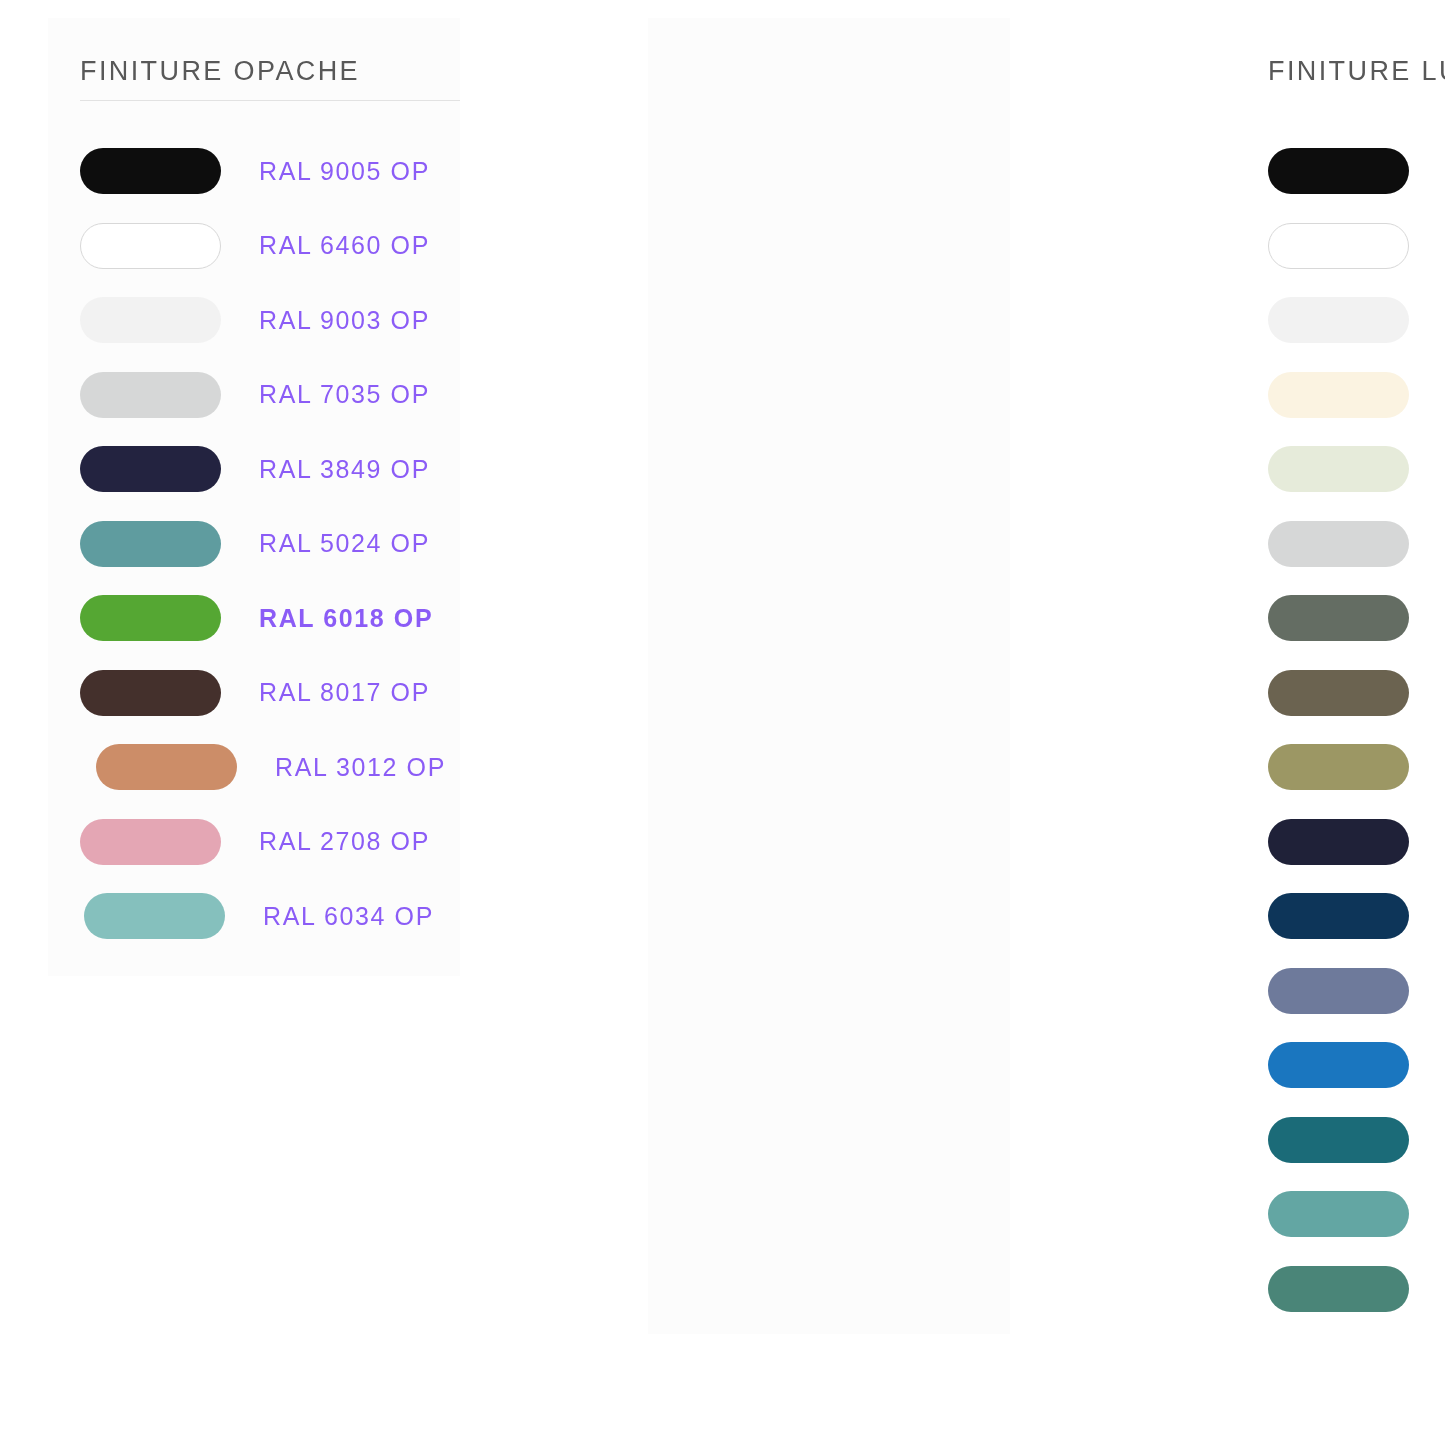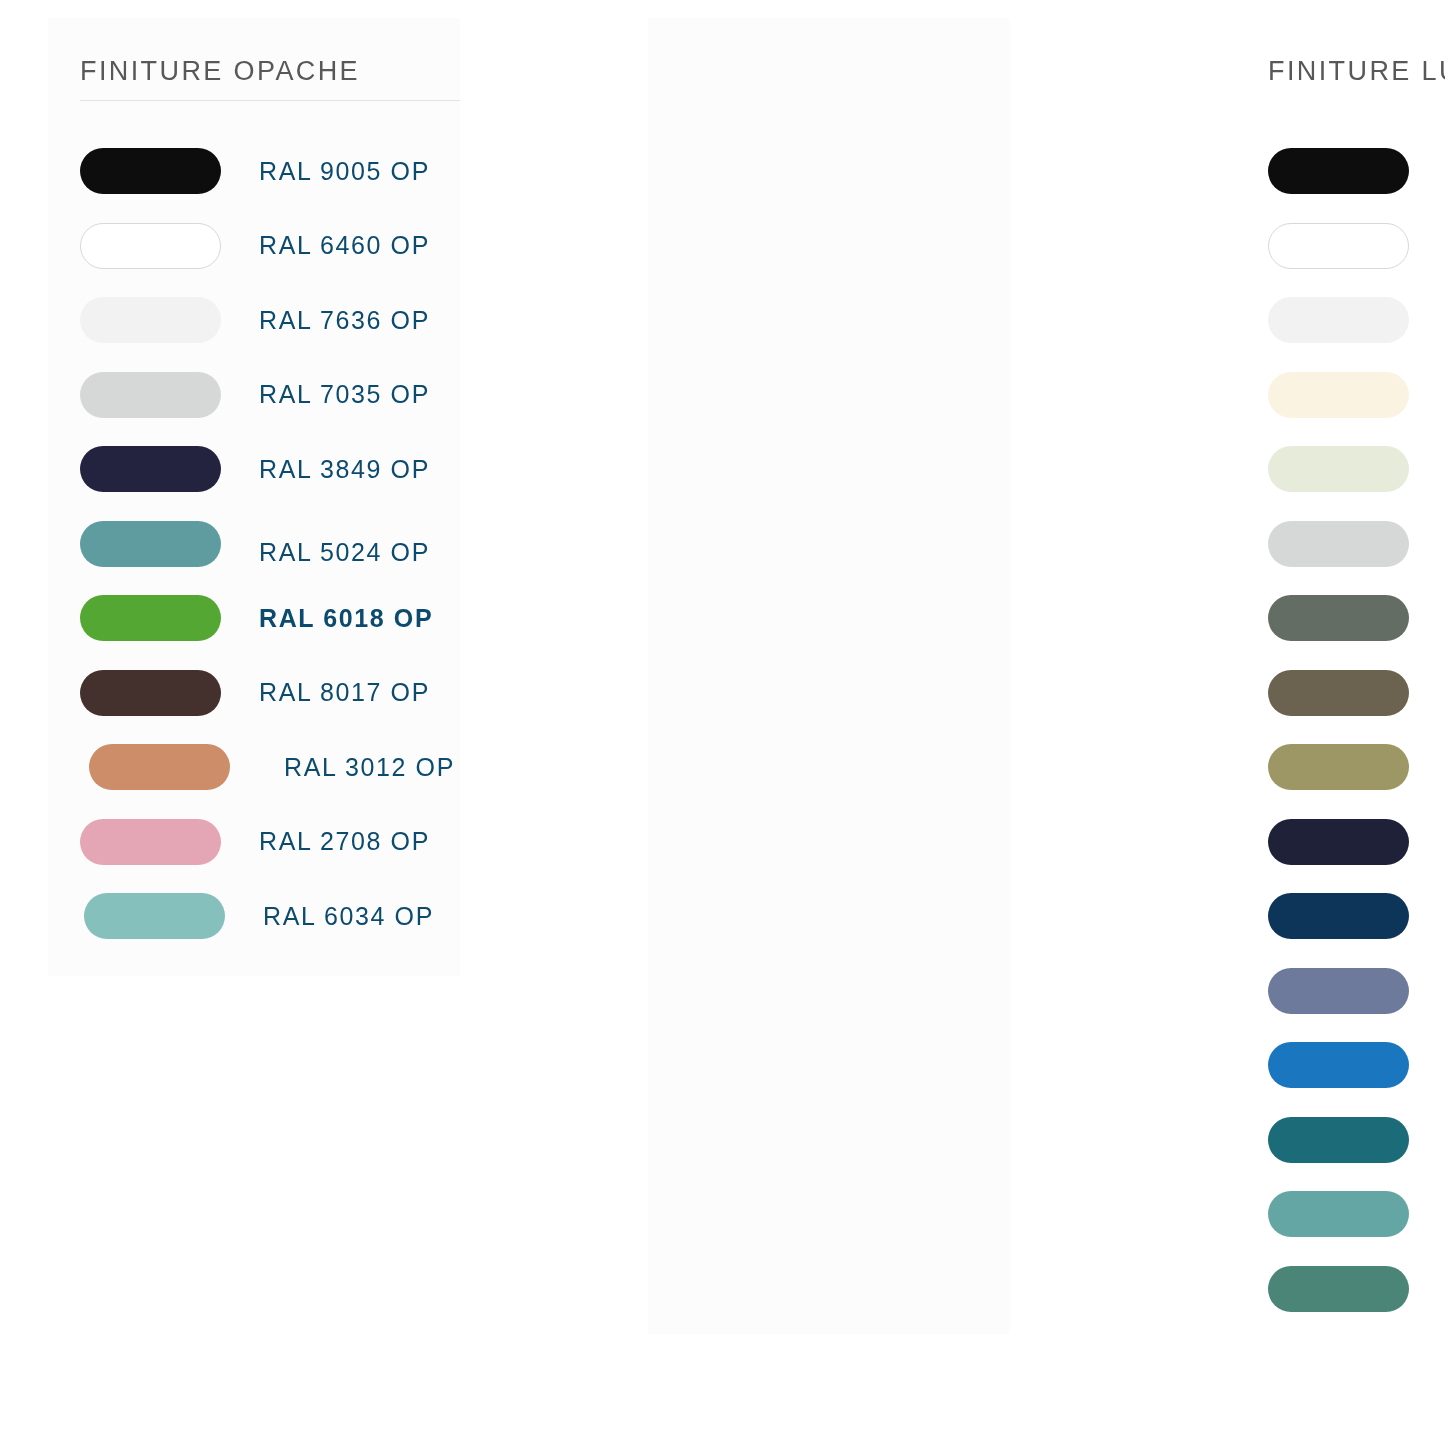--- a/index.html
+++ b/index.html
@@ -96,21 +96,21 @@
     flex: 0 0 auto;
     box-sizing: border-box;
   }
   .chip.outlined {
     border: 1px solid #d8d8d8;
   }
   .chip-label {
     margin-left: 38px;
     font-size: 25px;
     letter-spacing: 1.6px;
-    color: #0c4a6e;
+    color: #8b5cf6;
     white-space: nowrap;
   }
 </style>
 </head>
 <body>
 
 <div class="board">
 
   <div class="panel" id="panel-opache"></div>
   <div class="panel" id="panel-lucide"></div>
@@ -123,43 +123,43 @@
         <div class="swatch-row" style="left: 80px; top: 148px;">
           <div class="chip" style="background: rgb(13, 13, 13);"></div>
           <div class="chip-label">RAL 9005 OP</div>
         </div>
         <div class="swatch-row" style="left: 80px; top: 222.5px;">
           <div class="chip outlined" style="background: rgb(255, 255, 255);"></div>
           <div class="chip-label">RAL 6460 OP</div>
         </div>
         <div class="swatch-row" style="left: 80px; top: 297px;">
           <div class="chip" style="background: rgb(242, 242, 242);"></div>
-          <div class="chip-label">RAL 7636 OP</div>
+          <div class="chip-label">RAL 9003 OP</div>
         </div>
         <div class="swatch-row" style="left: 80px; top: 371.5px; align-items: center;">
           <div class="chip" style="background: rgb(214, 215, 215);"></div>
           <div class="chip-label">RAL 7035 OP</div>
         </div>
         <div class="swatch-row" style="left: 80px; top: 446px;">
           <div class="chip" style="background: rgb(35, 35, 64);"></div>
           <div class="chip-label">RAL 3849 OP</div>
         </div>
-        <div class="swatch-row" style="left: 80px; top: 520.5px; align-items: flex-end;">
+        <div class="swatch-row" style="left: 80px; top: 520.5px;">
           <div class="chip" style="background: rgb(95, 156, 159);"></div>
           <div class="chip-label">RAL 5024 OP</div>
         </div>
         <div class="swatch-row" style="left: 80px; top: 595px; font-weight: bold;">
           <div class="chip" style="background: rgb(85, 167, 51);"></div>
           <div class="chip-label">RAL 6018 OP</div>
         </div>
         <div class="swatch-row" style="left: 80px; top: 669.5px;">
           <div class="chip" style="background: rgb(68, 48, 44);"></div>
           <div class="chip-label">RAL 8017 OP</div>
         </div>
-        <div class="swatch-row" style="left: 89px; top: 744px; gap: 16px;">
+        <div class="swatch-row" style="left: 96px; top: 744px;">
           <div class="chip" style="background: rgb(204, 141, 104);"></div>
           <div class="chip-label">RAL 3012 OP</div>
         </div>
         <div class="swatch-row" style="left: 80px; top: 818.5px;">
           <div class="chip" style="background: rgb(228, 166, 180);"></div>
           <div class="chip-label">RAL 2708 OP</div>
         </div>
         <div class="swatch-row" style="left: 84px; top: 893px;">
           <div class="chip" style="background: rgb(133, 192, 189);"></div>
           <div class="chip-label">RAL 6034 OP</div>

